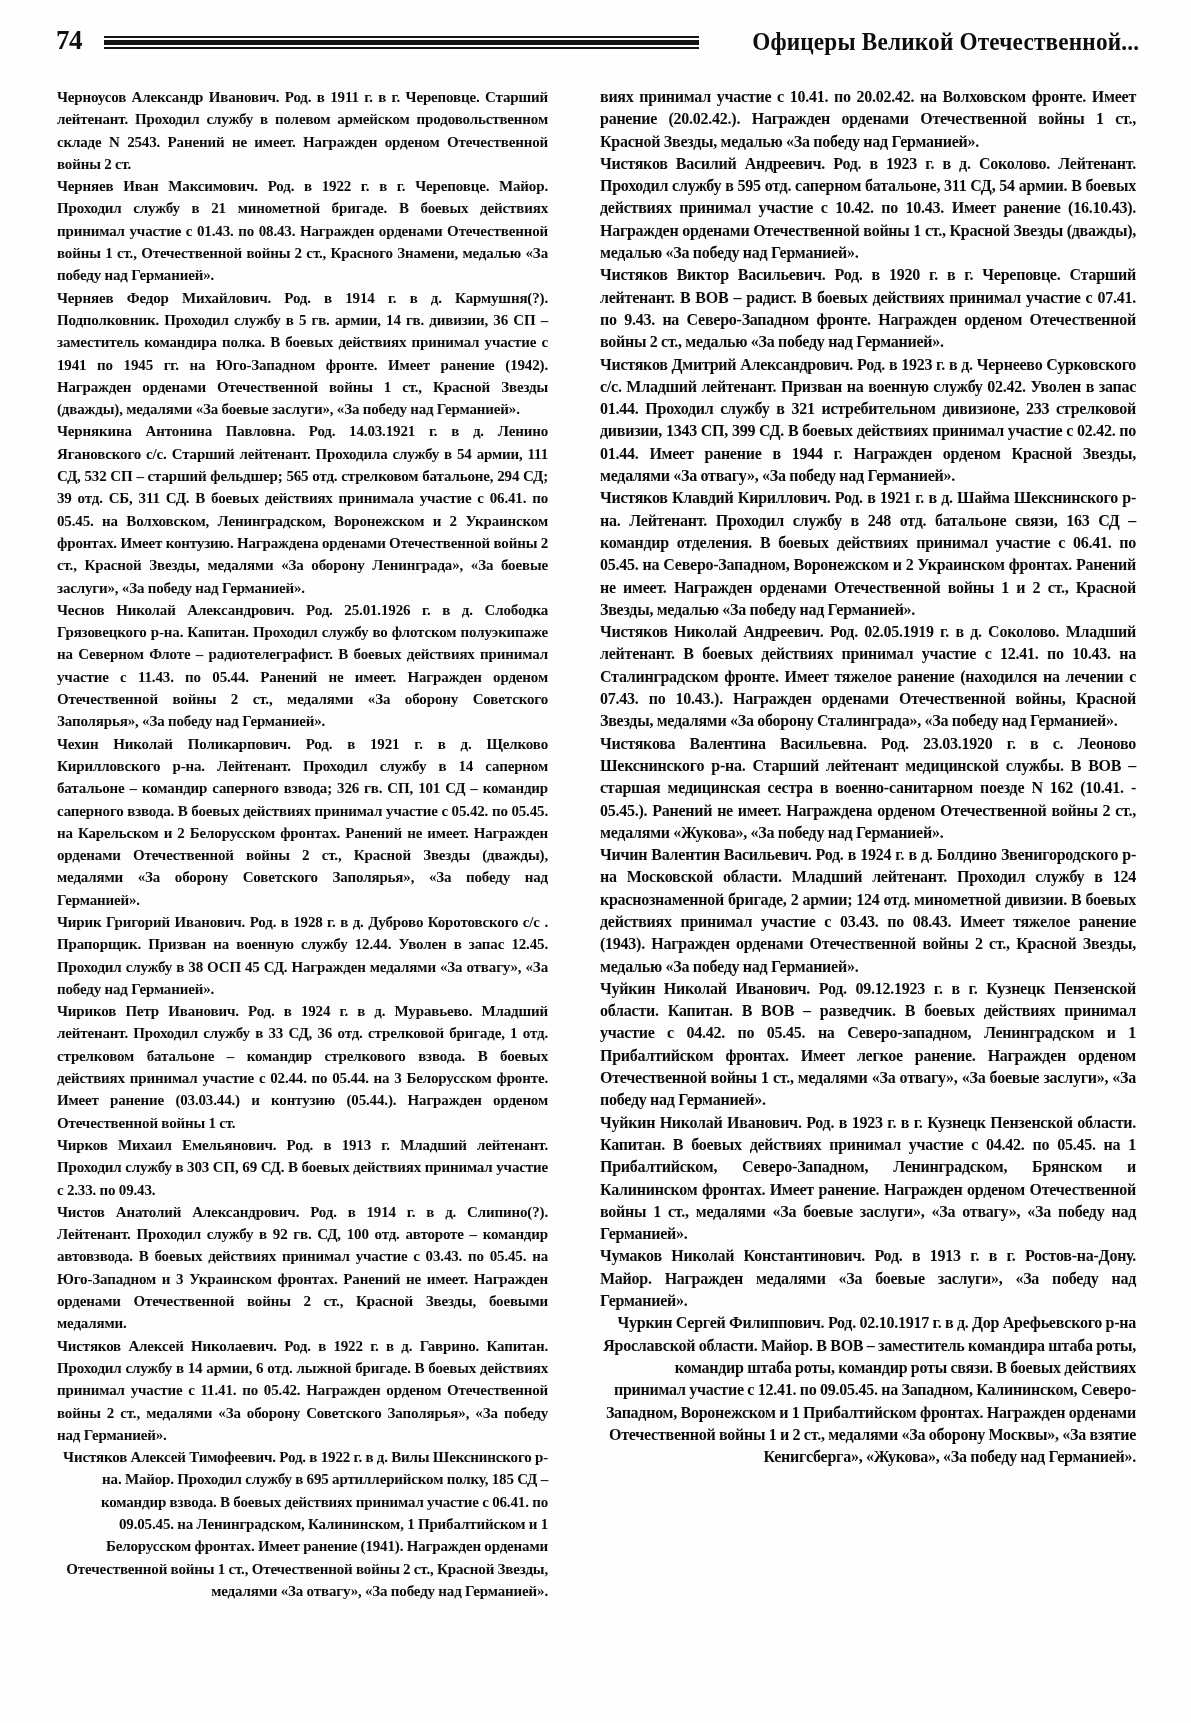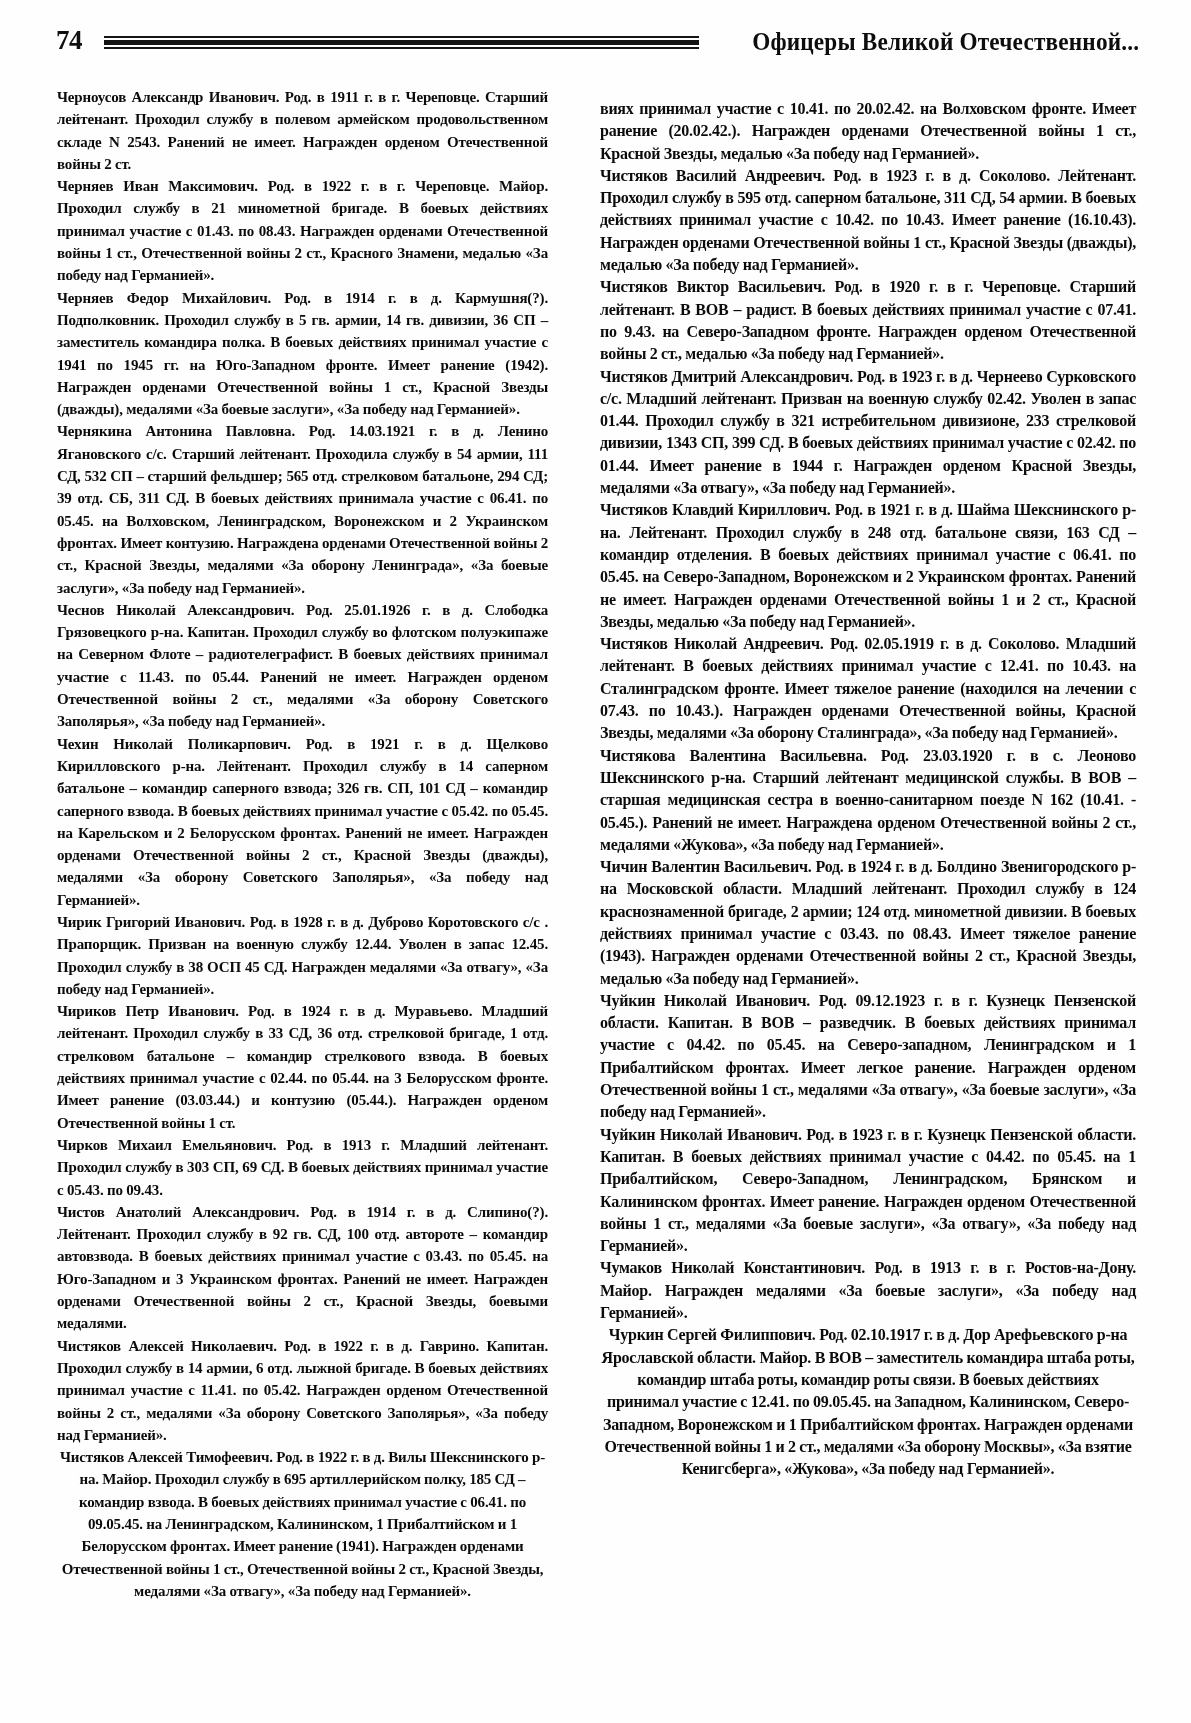--- a/index.html
+++ b/index.html
@@ -80,40 +80,40 @@
     left: 57px;
     width: 1079px;
     height: 1570px;
     display: flex;
     gap: 52px;
   }
   .col {
     width: 491px;
     flex: 0 0 auto;
   }
-  .col-right { width: 536px; margin-top: 12px; }
+  .col-right { width: 536px; }
 
   .entry {
     font-family: "Liberation Serif", "DejaVu Serif", serif;
     font-size: 15px;
     line-height: 22.3px;
     text-align: justify;
     text-justify: inter-word;
     font-weight: 600;
     letter-spacing: -0.15px;
     word-spacing: -0.2px;
     margin: 0;
     -webkit-hyphens: manual;
     hyphens: manual;
   }
   .col-right .entry {
     font-size: 16.0px;
     letter-spacing: -0.25px;
   }
-  .entry:last-child { text-align: center; }
+  .entry:last-child { text-align: right; }
 
   
   .entry { text-rendering: optimizeLegibility; }
 </style>
 </head>
 <body>
 
 <div class="page">
 
   <div class="header">
@@ -130,21 +130,21 @@
 
     <div class="col col-left">
       <p class="entry">Черноусов Александр Иванович. Род. в 1911 г. в г. Черепов­це. Старший лейтенант. Проходил службу в полевом армейском продовольственном складе N 2543. Ранений не имеет. Награжден орденом Отечественной войны 2 ст.</p>
       <p class="entry">Черняев Иван Максимович. Род. в 1922 г. в г. Череповце. Майор. Проходил службу в 21 минометной бригаде. В боевых действи­ях принимал участие с 01.43. по 08.43. Награжден орденами Отечественной войны 1 ст., Отечественной войны 2 ст., Красного Знамени, медалью «За победу над Германией».</p>
       <p class="entry">Черняев Федор Михайлович. Род. в 1914 г. в д. Кармушня(?). Подполковник. Проходил службу в 5 гв. армии, 14 гв. дивизии, 36 СП – заместитель командира полка. В боевых действиях прини­мал участие с 1941 по 1945 гг. на Юго-Западном фронте. Имеет ранение (1942). Награжден орденами Отечественной войны 1 ст., Красной Звезды (дважды), медалями «За боевые заслуги», «За победу над Германией».</p>
       <p class="entry">Чернякина Антонина Павловна. Род. 14.03.1921 г. в д. Ленино Ягановского с/с. Старший лейтенант. Проходила службу в 54 ар­мии, 111 СД, 532 СП – старший фельдшер; 565 отд. стрелковом батальоне, 294 СД; 39 отд. СБ, 311 СД. В боевых действиях принимала участие с 06.41. по 05.45. на Волховском, Ленинградском, Воронежском и 2 Украинском фронтах. Имеет контузию. Награждена орденами Оте­чественной войны 2 ст., Красной Звезды, медалями «За оборону Ленинграда», «За боевые заслуги», «За победу над Германией».</p>
       <p class="entry">Чеснов Николай Александрович. Род. 25.01.1926 г. в д. Слобод­ка Грязовецкого р-на. Капитан. Проходил службу во флотском полуэкипаже на Северном Флоте – радиотелеграфист. В боевых действиях принимал участие с 11.43. по 05.44. Ранений не имеет. Награжден орденом Отечественной войны 2 ст., медалями «За оборону Советского Заполярья», «За победу над Германией».</p>
       <p class="entry">Чехин Николай Поликарпович. Род. в 1921 г. в д. Щелково Кирилловского р-на. Лейтенант. Проходил службу в 14 саперном батальоне – командир саперного взвода; 326 гв. СП, 101 СД – командир саперного взвода. В боевых действиях принимал учас­тие с 05.42. по 05.45. на Карельском и 2 Белорусском фронтах. Ранений не имеет. Награжден орденами Отечественной войны 2 ст., Красной Звезды (дважды), медалями «За оборону Советского Заполярья», «За победу над Германией».</p>
       <p class="entry">Чирик Григорий Иванович. Род. в 1928 г. в д. Дуброво Коротов­ского с/с . Прапорщик. Призван на военную службу 12.44. Уволен в запас 12.45. Проходил службу в 38 ОСП 45 СД. Награжден меда­лями «За отвагу», «За победу над Германией».</p>
       <p class="entry">Чириков Петр Иванович. Род. в 1924 г. в д. Муравьево. Млад­ший лейтенант. Проходил службу в 33 СД, 36 отд. стрелковой бригаде, 1 отд. стрелковом батальоне – командир стрелкового взвода. В боевых действиях принимал участие с 02.44. по 05.44. на 3 Белорусском фронте. Имеет ранение (03.03.44.) и контузию (05.44.). Награжден орденом Отечественной войны 1 ст.</p>
-      <p class="entry">Чирков Михаил Емельянович. Род. в 1913 г. Младший лейте­нант. Проходил службу в 303 СП, 69 СД. В боевых действиях прини­мал участие с 05.43. по 09.43.</p>
+      <p class="entry">Чирков Михаил Емельянович. Род. в 1913 г. Младший лейте­нант. Проходил службу в 303 СП, 69 СД. В боевых действиях прини­мал участие с 2.33. по 09.43.</p>
       <p class="entry">Чистов Анатолий Александрович. Род. в 1914 г. в д. Слипино(?). Лейтенант. Проходил службу в 92 гв. СД, 100 отд. автороте – коман­дир автовзвода. В боевых действиях принимал участие с 03.43. по 05.45. на Юго-Западном и 3 Украинском фронтах. Ранений не имеет. Награжден орденами Отечественной войны 2 ст., Красной Звезды, боевыми медалями.</p>
       <p class="entry">Чистяков Алексей Николаевич. Род. в 1922 г. в д. Гаврино. Капитан. Проходил службу в 14 армии, 6 отд. лыжной бригаде. В боевых действиях принимал участие с 11.41. по 05.42. Награжден орденом Отечественной войны 2 ст., медалями «За оборону Совет­ского Заполярья», «За победу над Германией».</p>
       <p class="entry">Чистяков Алексей Тимофеевич. Род. в 1922 г. в д. Вилы Шек­снинского р-на. Майор. Проходил службу в 695 артиллерийском полку, 185 СД – командир взвода. В боевых действиях принимал участие с 06.41. по 09.05.45. на Ленинградском, Калининском, 1 При­балтийском и 1 Белорусском фронтах. Имеет ранение (1941). Награж­ден орденами Отечественной войны 1 ст., Отечественной войны 2 ст., Красной Звезды, медалями «За отвагу», «За победу над Германией».</p>
     </div>
 
     <div class="col col-right">
       <p class="entry">виях принимал участие с 10.41. по 20.02.42. на Волховском фрон­те. Имеет ранение (20.02.42.). Награжден орденами Отечествен­ной войны 1 ст., Красной Звезды, медалью «За победу над Германией».</p>
       <p class="entry">Чистяков Василий Андреевич. Род. в 1923 г. в д. Соколово. Лейтенант. Проходил службу в 595 отд. саперном батальоне, 311 СД, 54 армии. В боевых действиях принимал участие с 10.42. по 10.43. Имеет ранение (16.10.43). Награжден орденами Отечественной войны 1 ст., Красной Звезды (дважды), медалью «За победу над Германией».</p>
       <p class="entry">Чистяков Виктор Васильевич. Род. в 1920 г. в г. Череповце. Старший лейтенант. В ВОВ – радист. В боевых действиях прини­мал участие с 07.41. по 9.43. на Северо-Западном фронте. Награж­ден орденом Отечественной войны 2 ст., медалью «За победу над Германией».</p>
       <p class="entry">Чистяков Дмитрий Александрович. Род. в 1923 г. в д. Чернеево Сурковского с/с. Младший лейтенант. Призван на военную службу 02.42. Уволен в запас 01.44. Проходил службу в 321 истребитель­ном дивизионе, 233 стрелковой дивизии, 1343 СП, 399 СД. В боевых действиях принимал участие с 02.42. по 01.44. Имеет ранение в 1944 г. Награжден орденом Красной Звезды, медалями «За отва­гу», «За победу над Германией».</p>

